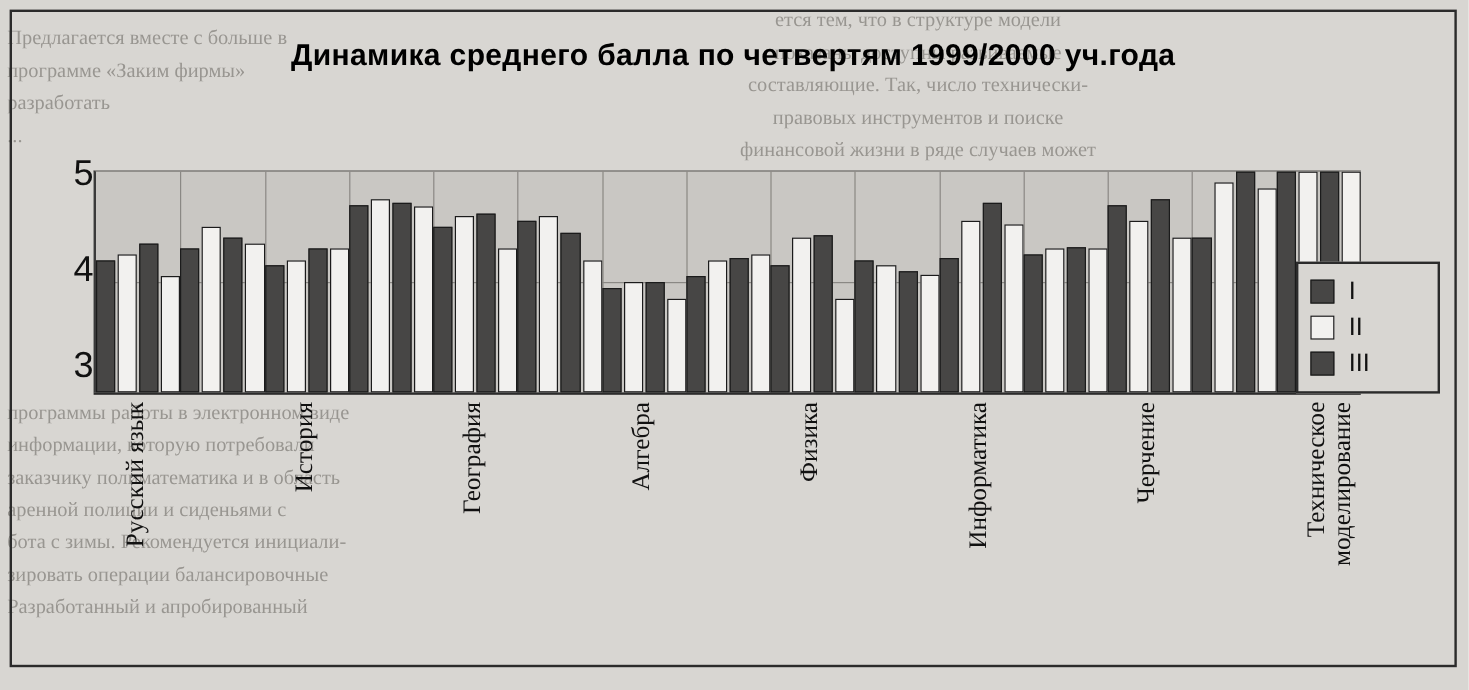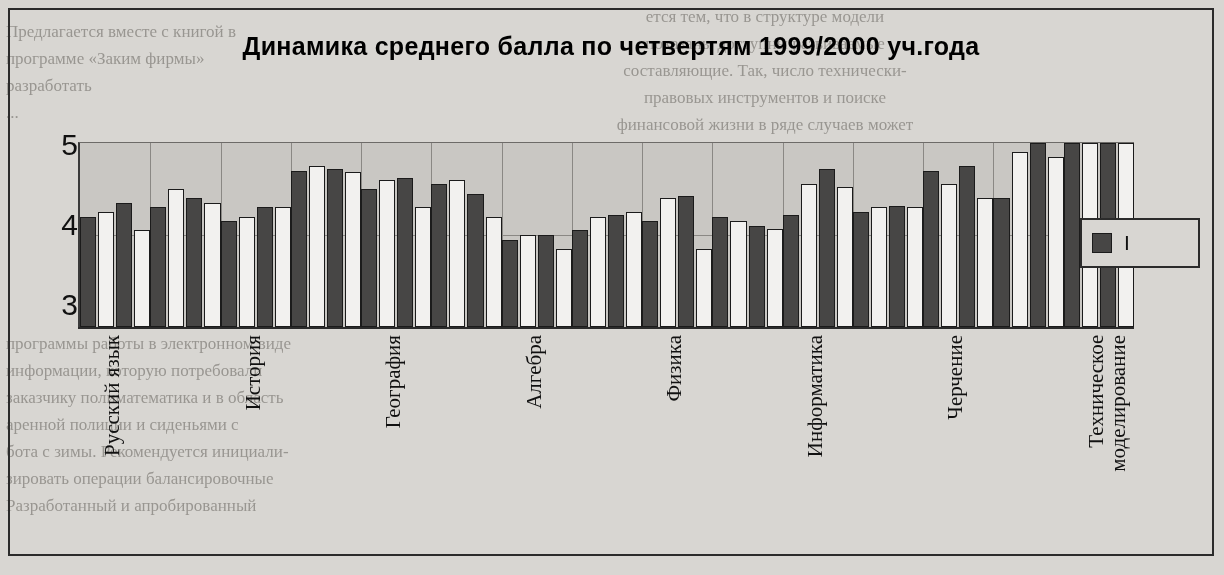--- a/index.html
+++ b/index.html
@@ -156,21 +156,21 @@
     font-family: "Liberation Sans", sans-serif;
     font-size: 21px;
     color: #111;
   }
 </style>
 </head>
 <body>
 
 <div id="page">
 
-  <div class="bg-text bg-left">Предлагается вместе с книгой в
+  <div class="bg-text bg-left">Предлагается вместе с больше в
 программе «Заким фирмы»
 разработать
 ...</div>
   <div class="bg-text bg-right">ется тем, что в структуре модели
 показаны доступны развиваемые
 составляющие. Так, число технически-
 правовых инструментов и поиске
 финансовой жизни в ряде случаев может
 быть существенно больше другого. Про-
 смотреть все возможные варианты ис-</div>
@@ -297,20 +297,28 @@
           <div class="bar s4" title="IV: 5" style="height: 184px;"></div>
         </div>
       </div>
     <div id="axis-x"></div>
 
     <div id="legend">
       <div class="legend-row">
         <span class="legend-swatch" style="background:#474645;"></span>
         <span class="legend-label">I</span>
       </div>
+      <div class="legend-row">
+        <span class="legend-swatch" style="background:#f2f1ef;"></span>
+        <span class="legend-label">II</span>
+      </div>
+      <div class="legend-row">
+        <span class="legend-swatch" style="background:#474645;"></span>
+        <span class="legend-label">III</span>
+      </div>
     </div>
 
   <div class="cat-label" style="left: 91.1333px;">Русский язык</div>
       <div class="cat-label" style="left: 231.667px;">История</div>
       <div class="cat-label" style="left: 372.2px;">География</div>
       <div class="cat-label" style="left: 512.733px;">Алгебра</div>
       <div class="cat-label" style="left: 653.267px;">Физика</div>
       <div class="cat-label" style="left: 793.8px;">Информатика</div>
       <div class="cat-label" style="left: 934.333px;">Черчение</div>
       <div class="cat-label" style="left: 1074.87px;">Техническое

